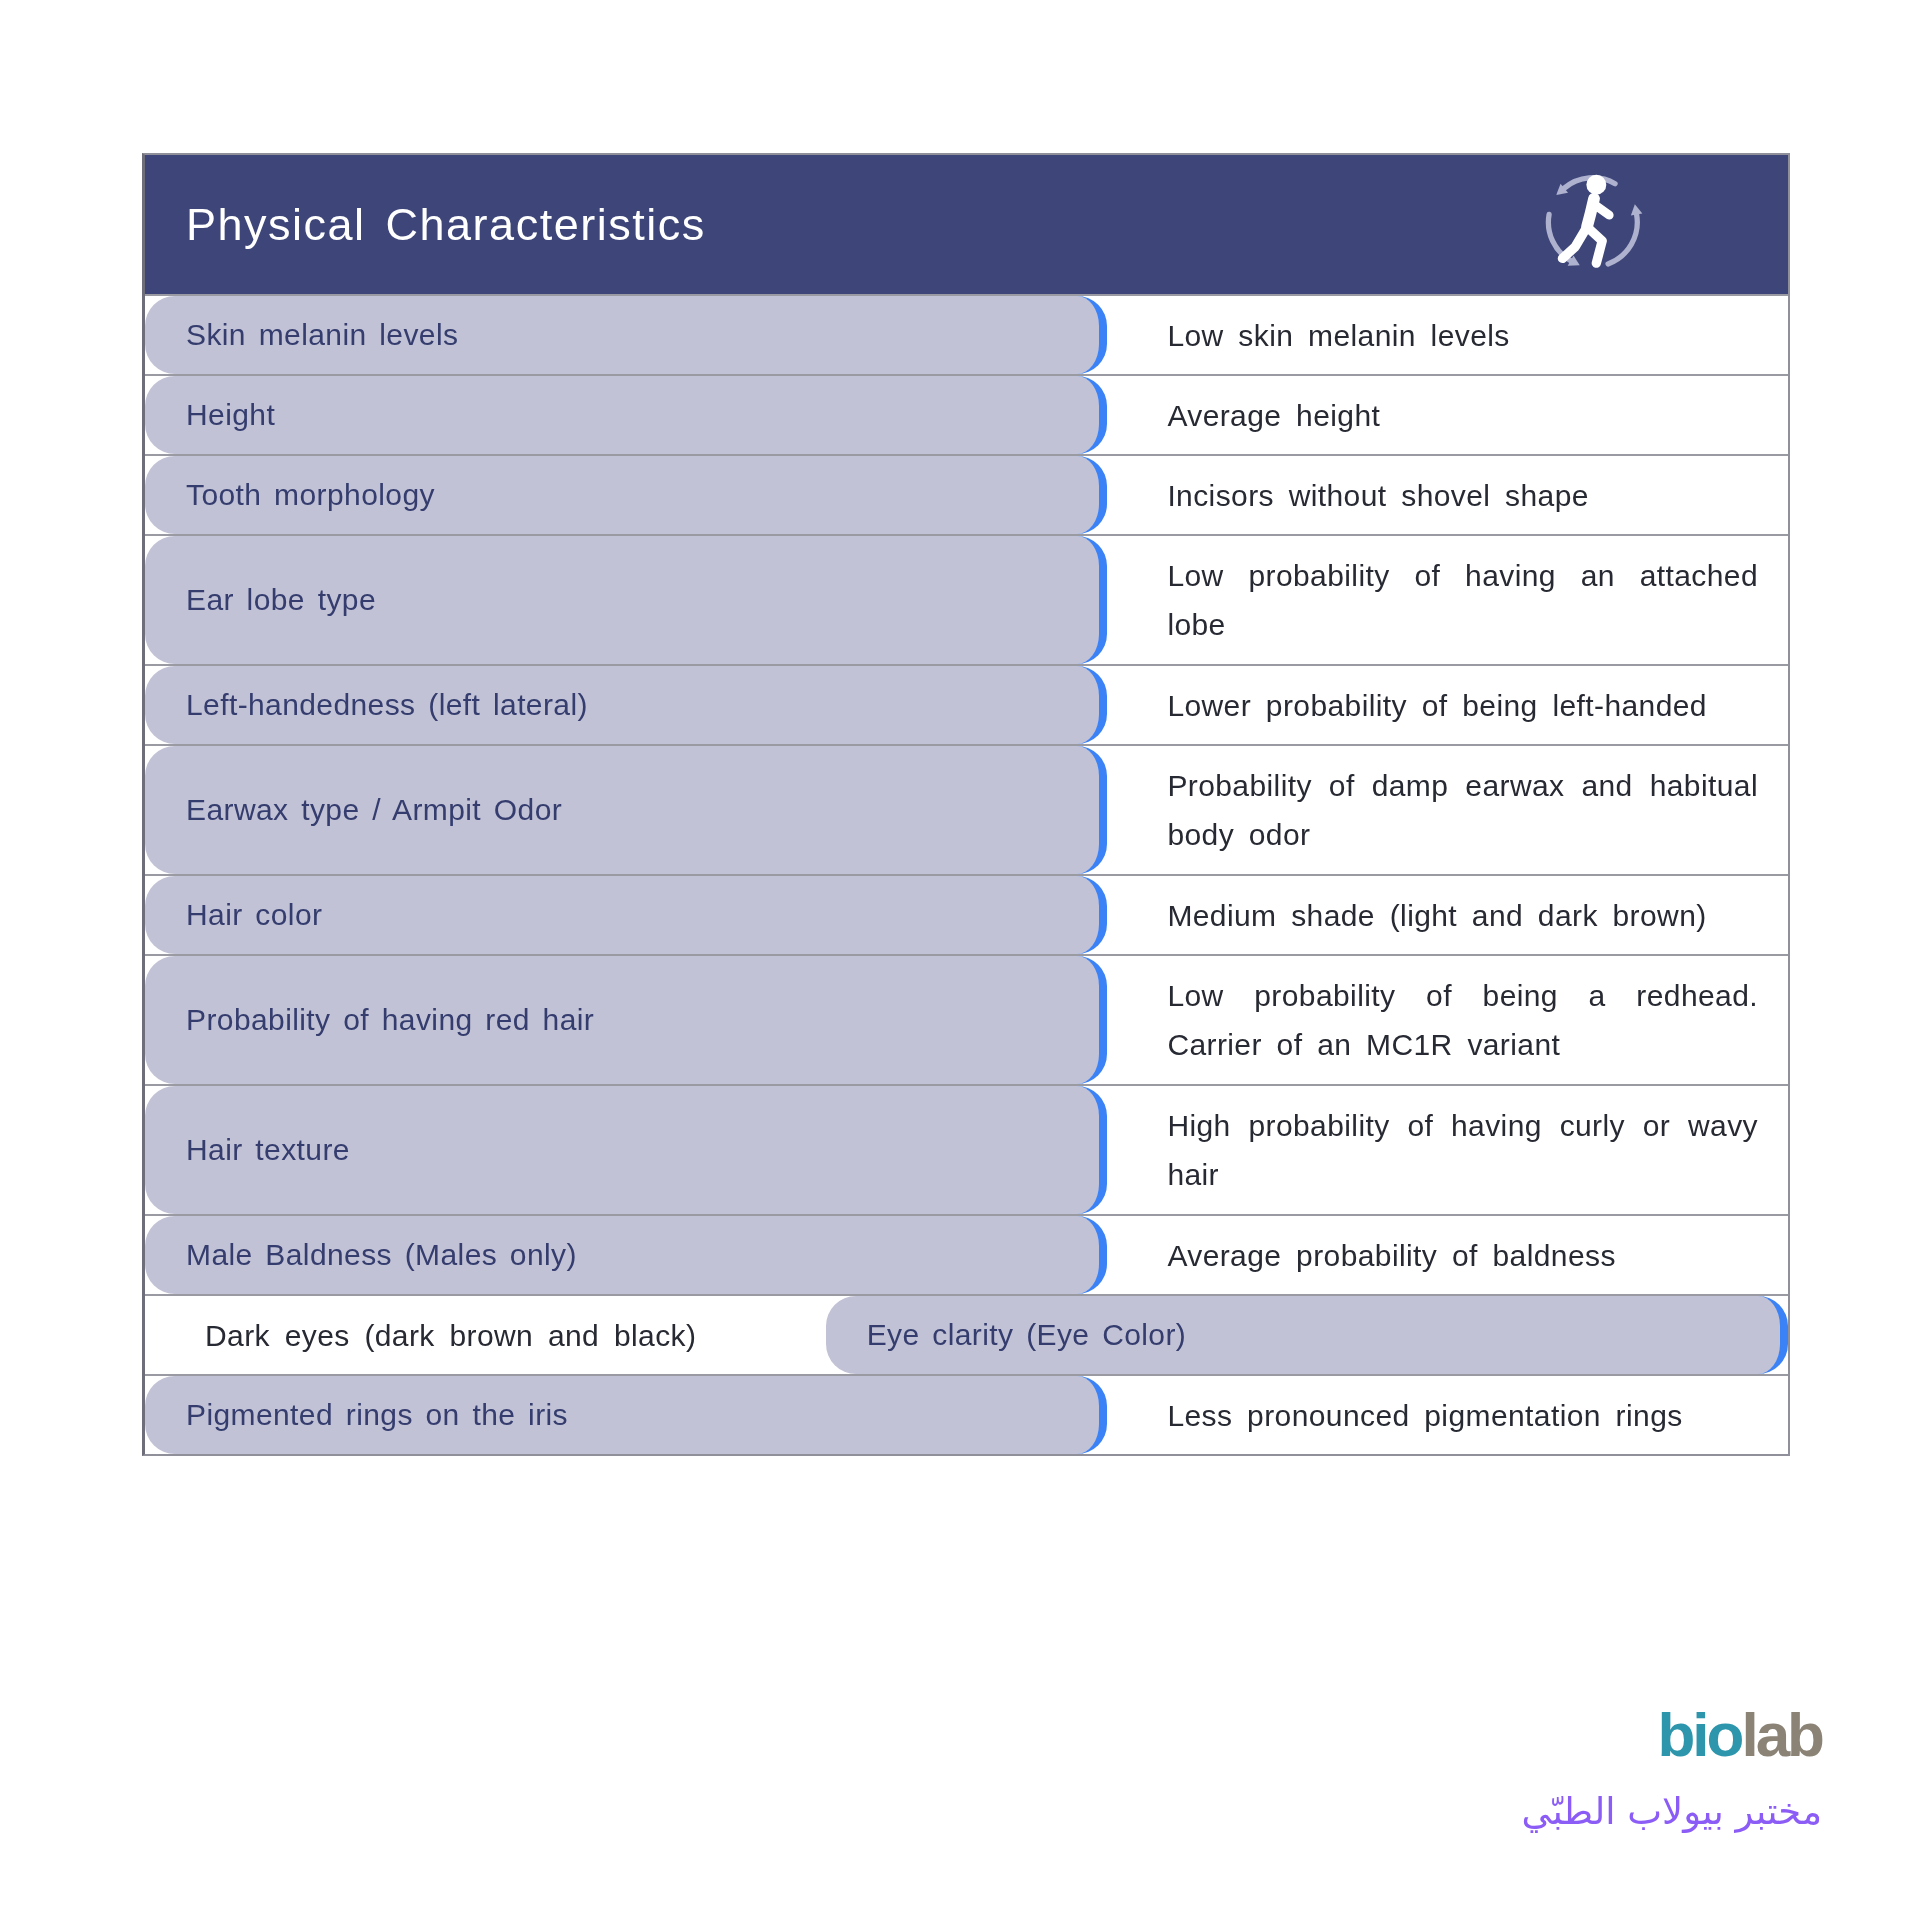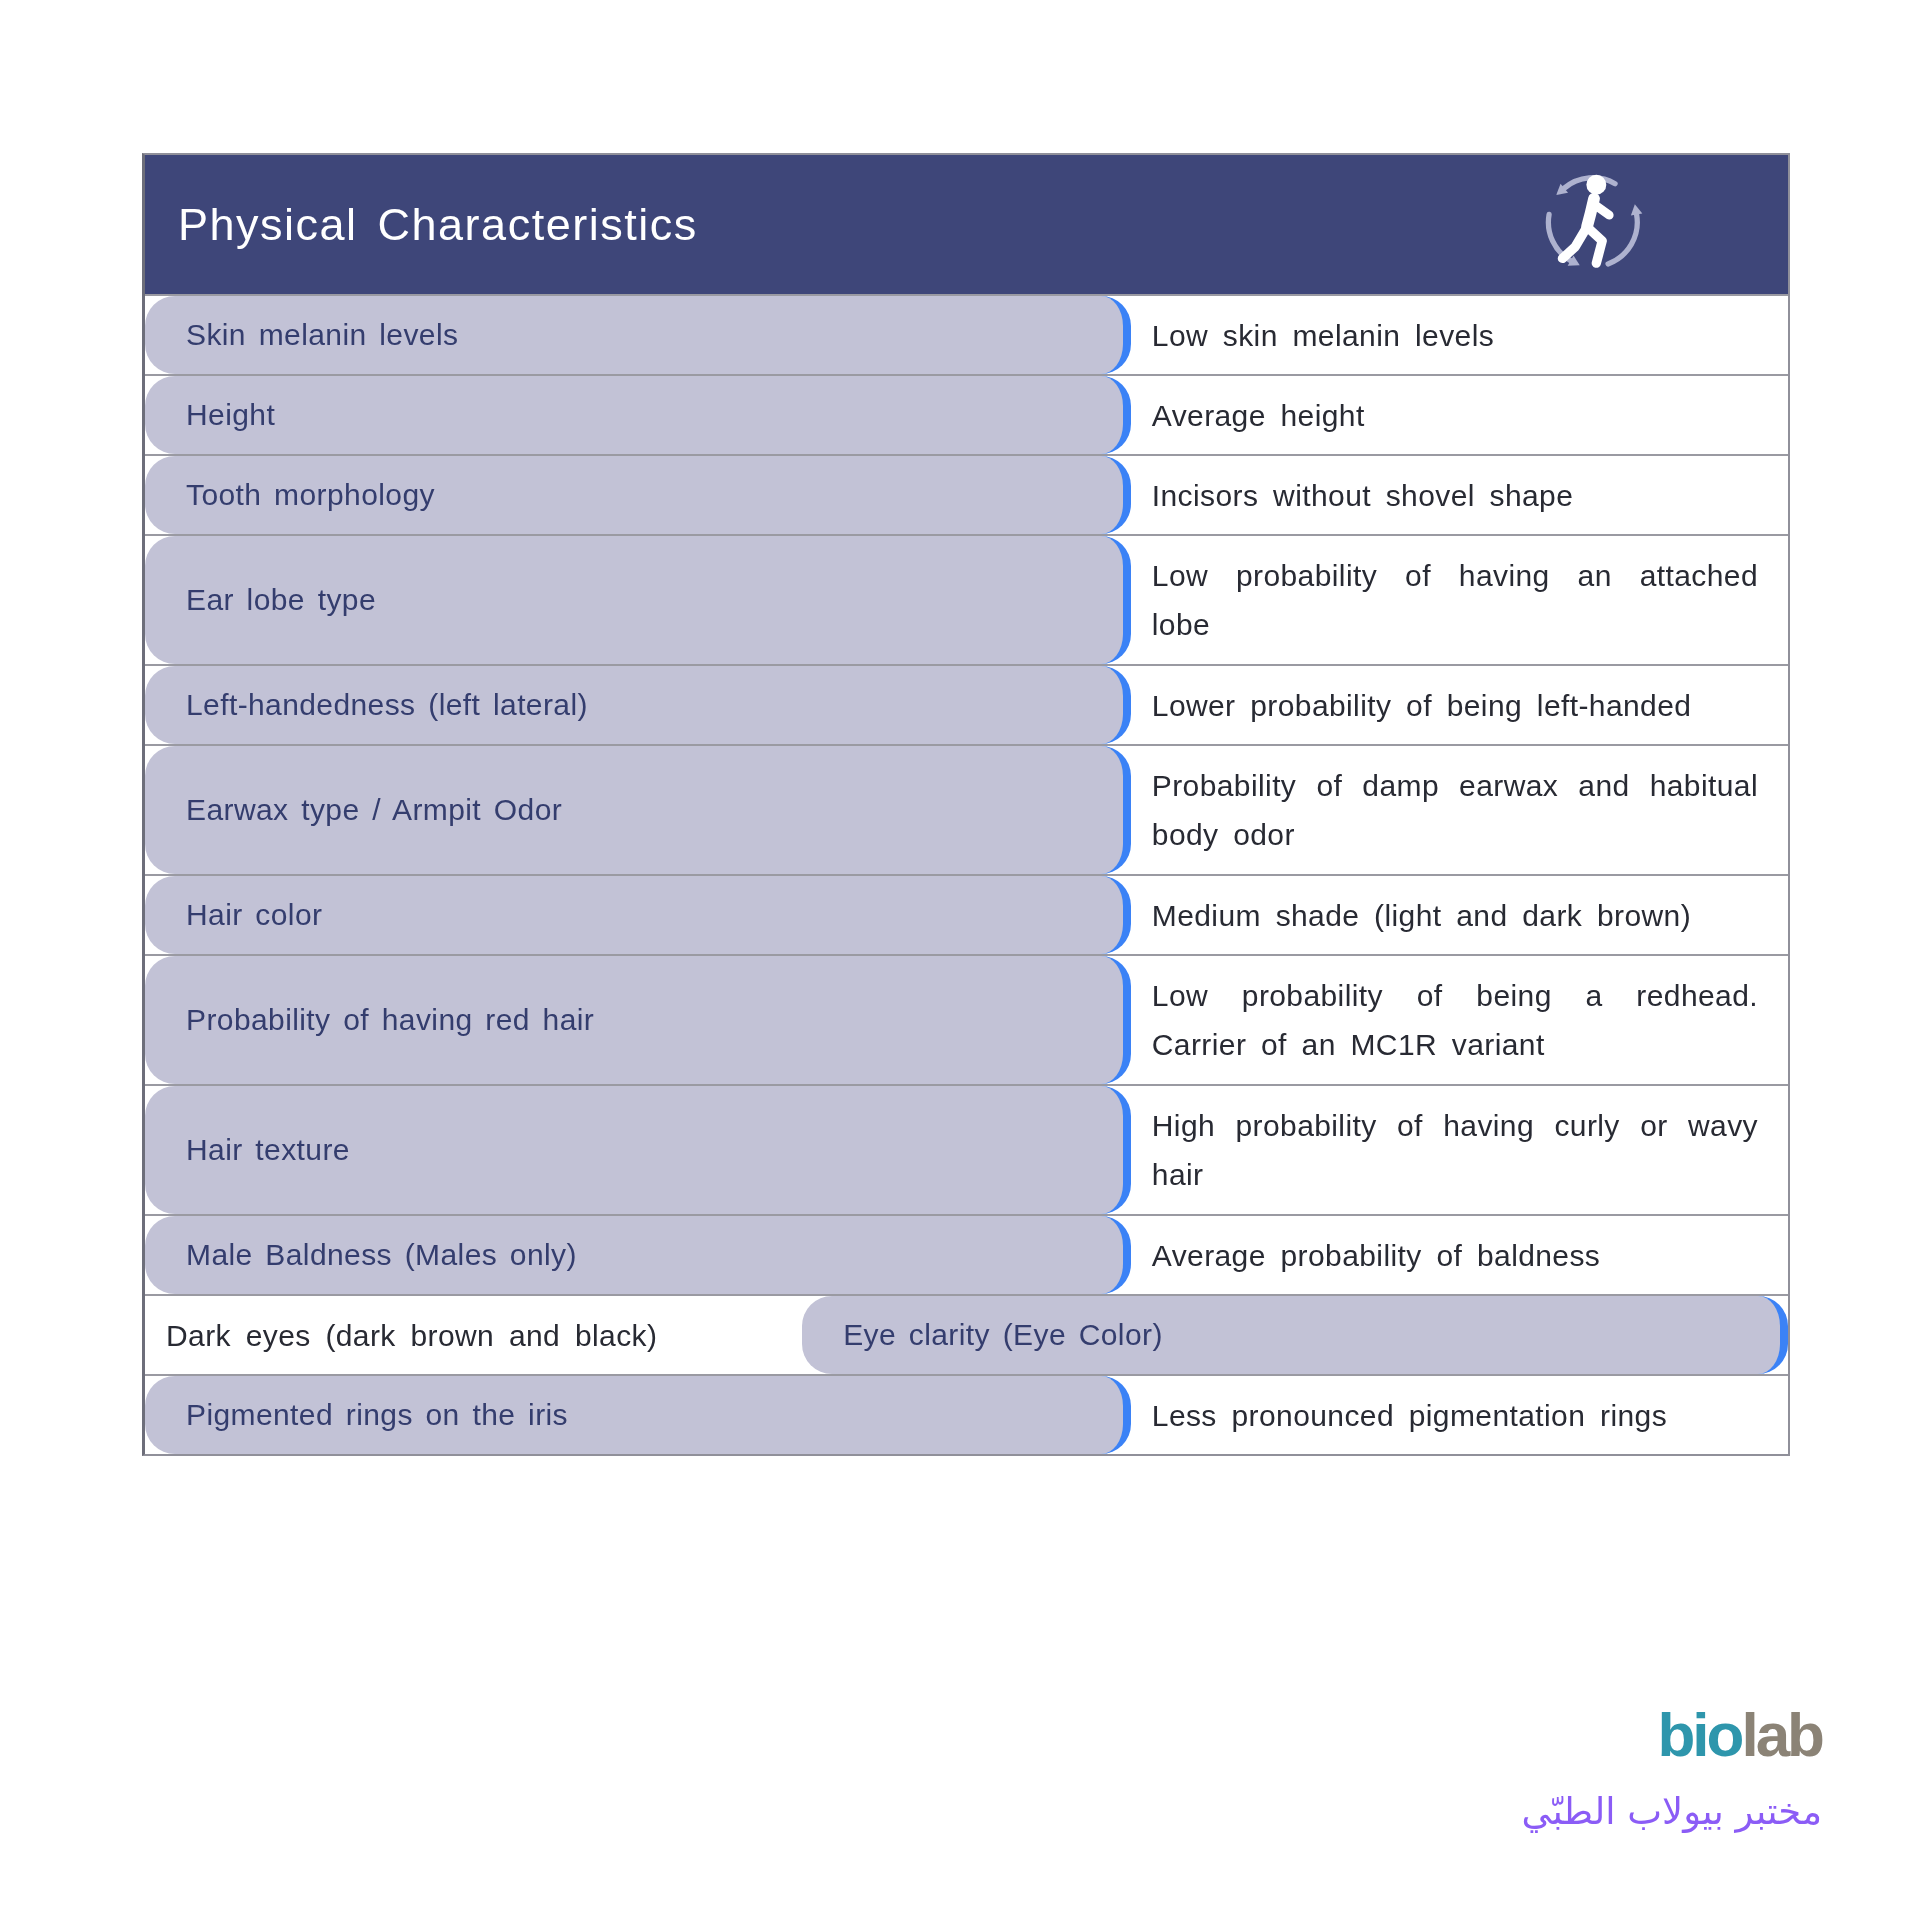--- a/index.html
+++ b/index.html
@@ -22,21 +22,21 @@
   }
   .table-header{
     position:relative;
     height:139px;
     background:#3e4679;
     display:flex;
     align-items:center;
     padding-left:33px;
   }
   .page-title{
-    margin:0;
+    margin:8px;
     color:#ffffff;
     font-size:45px;
     font-weight:400;
     letter-spacing:1.5px;
     word-spacing:6px;
     text-align:right;
   }
   .hicon{
     position:absolute;
     right:139px;top:11px;
@@ -67,20 +67,21 @@
     border-radius:30px;
   }
   .cell.value{
     width:40%;
     background:#ffffff;
     color:#282a33;
     padding:14px 30px 14px 21px;
     letter-spacing:0.4px;
     word-spacing:6px;
     line-height:49px;
+    margin-left:39px;
   }
   .cell.value span{
     display:block;
     width:100%;
     text-align:justify;
   }
 
   
   .brand{
     position:absolute;

